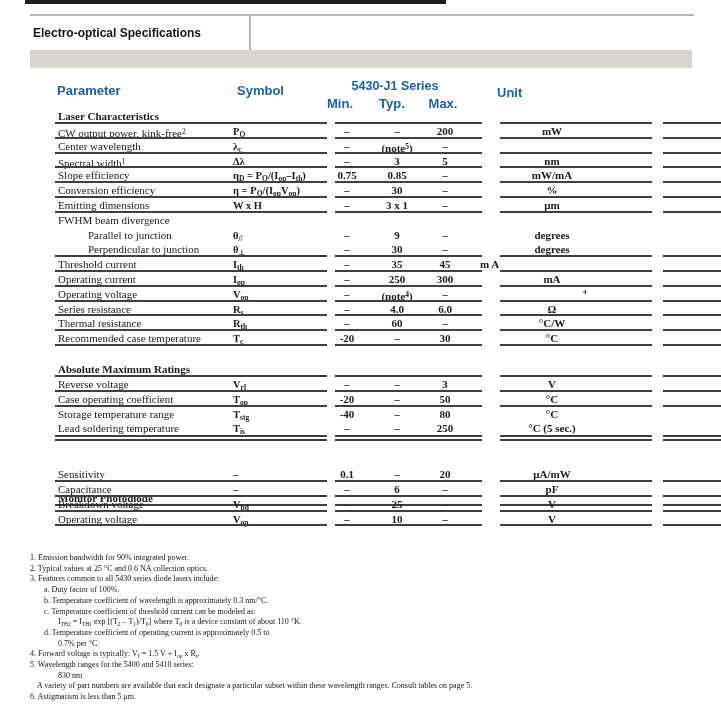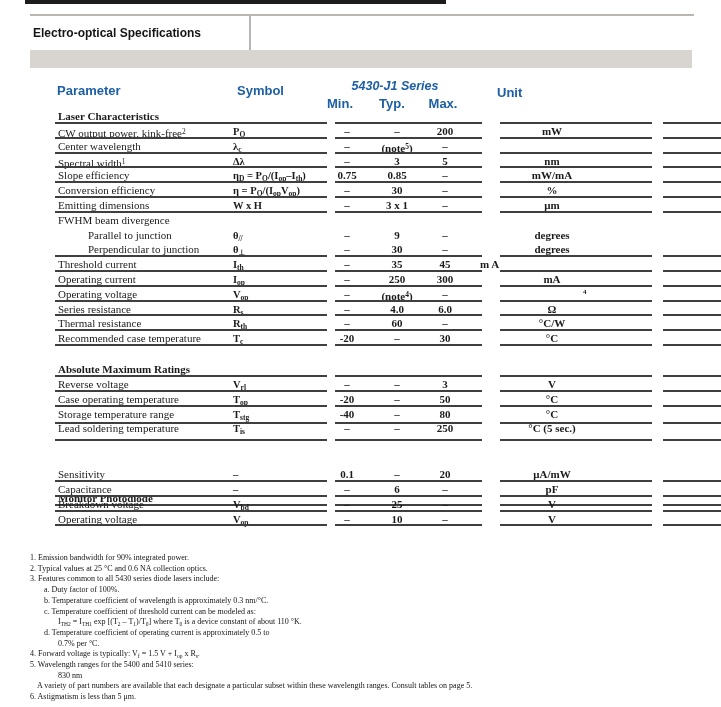--- a/index.html
+++ b/index.html
@@ -17,21 +17,21 @@
   .title-divider{position:absolute;left:249px;top:15px;width:2px;height:46px;background:#b9b6b2;}
   .gray-band{position:absolute;left:30px;top:50px;width:662px;height:18px;background:#d8d5d0;}
 
   
   .h{
     position:absolute;font-family:"Liberation Sans",sans-serif;font-weight:bold;
     font-size:13px;color:#1d5fa5;white-space:nowrap;
   }
   .h.param{left:57px;top:83px;}
   .h.symbol{left:237px;top:83px;}
-  .h.series{left:330px;top:79px;width:130px;text-align:center;font-size:12.5px;font-style:italic;}
+  .h.series{left:330px;top:79px;width:130px;text-align:center;font-size:12.5px;}
   .h.min{left:310px;top:96px;width:60px;text-align:center;}
   .h.typ{left:362px;top:96px;width:60px;text-align:center;}
   .h.max{left:413px;top:96px;width:60px;text-align:center;}
   .h.unit{left:497px;top:85px;}
 
   
   #spec-table{position:absolute;left:55px;top:109px;width:666px;}
   .trow{position:absolute;left:0;width:666px;}
   .trow .cell{position:absolute;top:1px;font-size:11px;white-space:nowrap;line-height:13px;}
   .cell.param{left:3px;font-weight:normal;}
@@ -268,32 +268,32 @@
       <span class="cell num min">–</span>
       <span class="cell num typ">–</span>
       <span class="cell num max">3</span>
       <span class="cell unit">V</span>
       <i class="seg g1"></i>
       <i class="seg g2"></i>
       <i class="seg g3"></i>
       <i class="seg g4"></i>
     </div>
     <div class="trow" style="top: 282.8px; height: 14.8px;">
-      <span class="cell param">Case operating temperature</span>
+      <span class="cell param">Case operating coefficient</span>
       <span class="cell sym">T<sub>op</sub></span>
       <span class="cell num min">-20</span>
       <span class="cell num typ">–</span>
       <span class="cell num max">50</span>
       <span class="cell unit">°C</span>
       <i class="seg g1"></i>
       <i class="seg g2"></i>
       <i class="seg g3"></i>
       <i class="seg g4"></i>
     </div>
-    <div class="trow" style="top: 297.6px; height: 17px;">
+    <div class="trow" style="top: 297.6px; height: 30px;">
       <span class="cell param">Storage temperature range</span>
       <span class="cell sym">T<sub>stg</sub></span>
       <span class="cell num min">-40</span>
       <span class="cell num typ">–</span>
       <span class="cell num max">80</span>
       <span class="cell unit">°C</span>
       <i class="seg g1"></i>
       <i class="seg g2"></i>
       <i class="seg g3"></i>
       <i class="seg g4"></i>

